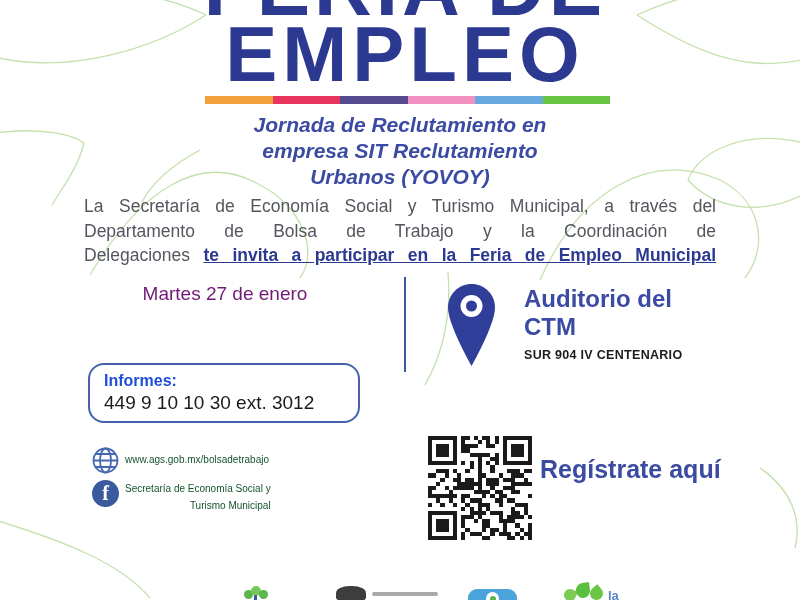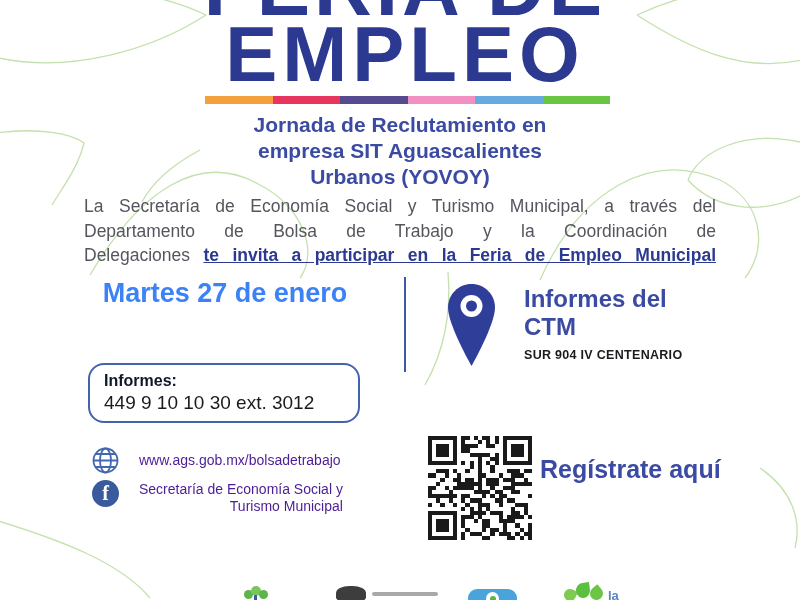--- a/index.html
+++ b/index.html
@@ -14,47 +14,47 @@
     font-size:80px;font-weight:800;letter-spacing:4px;color:#2B3990;line-height:80px;white-space:nowrap;
   }
   .title-main{
     position:absolute;left:5px;top:14px;width:800px;text-align:center;
     font-size:78px;font-weight:800;letter-spacing:5px;color:#2B3990;line-height:80px;white-space:nowrap;
   }
   .stripe{position:absolute;left:205px;top:96px;width:405px;height:8px;display:flex;}
   .stripe>div{flex:1;}
 
   .subtitle{position:absolute;left:0;top:112px;width:800px;text-align:center;
-    color:#3B4AA2;font-weight:800;font-size:21px;line-height:26px;}
+    color:#3B4AA2;font-weight:800;font-size:21px;line-height:26px;font-style:italic;}
 
   .body-text{position:absolute;left:84px;top:194px;width:632px;
     color:#55555E;font-size:17.5px;line-height:24.5px;}
   .body-line{text-align:justify;text-align-last:justify;}
   .body-line .b{color:#2B3990;font-weight:800;text-decoration:underline;}
 
   .date-block{position:absolute;left:58px;top:279px;width:334px;text-align:center;line-height:29px;}
-  .date-line1{color:#3b82f6;font-weight:700;font-size:27px;}
+  .date-line1{color:#701a75;font-weight:400;font-size:19px;}
   .date-line2{color:#1B1B1F;font-size:25px;}
 
   .vdivider{position:absolute;left:404px;top:277px;width:2px;height:95px;background:#3A5AA5;}
 
   .pin{position:absolute;left:448px;top:284px;}
   .venue-name{position:absolute;left:524px;top:285px;width:195px;
     color:#3B4AA2;font-weight:800;font-size:24px;line-height:28px;}
   .venue-address{position:absolute;left:524px;top:347px;
     color:#1B1B1F;font-weight:700;font-size:12.5px;line-height:16px;letter-spacing:0.3px;}
 
   .informes-box{position:absolute;left:88px;top:363px;width:240px;height:44px;
     border:2px solid #4463AC;border-radius:16px;padding:6px 14px;}
-  .informes-label{color:#0f172a;font-weight:800;font-size:16px;line-height:19px;}
+  .informes-label{color:#1d4ed8;font-weight:800;font-size:16px;line-height:19px;}
   .informes-phone{color:#1B1B1F;font-size:19px;line-height:23px;margin-top:1px;}
 
   .globe-row{position:absolute;left:92px;top:447px;display:flex;align-items:center;}
   .fb-row{position:absolute;left:92px;top:480px;display:flex;align-items:flex-start;}
-  .contact-text{margin-left:20px;color:#4c1d95;font-size:14px;line-height:16.5px;}
+  .contact-text{margin-left:6px;color:#14532d;font-size:10px;line-height:16.5px;}
   .fb-text{margin-top:1px;text-align:right;}
   .fb-circle{width:27px;height:27px;border-radius:50%;background:#3A5A9E;position:relative;flex:0 0 auto;}
   .fb-circle span{position:absolute;left:0;top:2px;width:100%;text-align:center;
     color:#ffffff;font-weight:700;font-size:20px;font-family:"Liberation Serif",serif;}
 
   .qr{position:absolute;left:428px;top:436px;width:104px;height:104px;
     display:grid;grid-template-columns:repeat(25,1fr);grid-auto-rows:1fr;background:#ffffff;}
   .qr .qm{background:#1A1A1A;}
 
   .register-label{position:absolute;left:540px;top:455px;
@@ -109,21 +109,21 @@
       <div style="background: rgb(242, 161, 60);"></div>
       <div style="background: rgb(232, 53, 95);"></div>
       <div style="background: rgb(86, 75, 142);"></div>
       <div style="background: rgb(241, 144, 193);"></div>
       <div style="background: rgb(102, 170, 223);"></div>
       <div style="background: rgb(107, 197, 68);"></div>
     </div>
 
   <div class="subtitle">
     <div>Jornada de Reclutamiento en</div>
-    <div>empresa SIT Aguascalientes</div>
+    <div>empresa SIT Reclutamiento</div>
     <div>Urbanos (YOVOY)</div>
   </div>
 
   <div class="body-text">
     <div class="body-line"><span>La Secretaría de Economía Social y Turismo Municipal, a través del</span><span class="b"></span></div>
     <div class="body-line"><span>Departamento de Bolsa de Trabajo y la Coordinación de</span><span class="b"></span></div>
     <div class="body-line"><span>Delegaciones </span><span class="b">te invita a participar en la Feria de Empleo Municipal</span></div>
   </div>
 
   <div class="date-block">
@@ -131,21 +131,21 @@
   </div>
 
   <div class="vdivider"></div>
 
   <svg class="pin" width="47" height="82" viewBox="0 0 47 82">
     <path fill="#2F3E99" d="M23.5,0 C10.5,0 0,10.5 0,23.5 C0,41 23.5,82 23.5,82 C23.5,82 47,41 47,23.5 C47,10.5 36.5,0 23.5,0 Z"></path>
     <circle cx="23.5" cy="22" r="11" fill="#ffffff"></circle>
     <circle cx="23.5" cy="22" r="5.5" fill="#2F3E99"></circle>
   </svg>
 
-  <div class="venue-name">Informes del CTM</div>
+  <div class="venue-name">Auditorio del CTM</div>
   <div class="venue-address">
     <div>SUR 904 IV CENTENARIO</div>
   </div>
 
   <div class="informes-box">
     <div class="informes-label">Informes:</div>
     <div class="informes-phone">449 9 10 10 30 ext. 3012</div>
   </div>
 
   <div class="globe-row">

